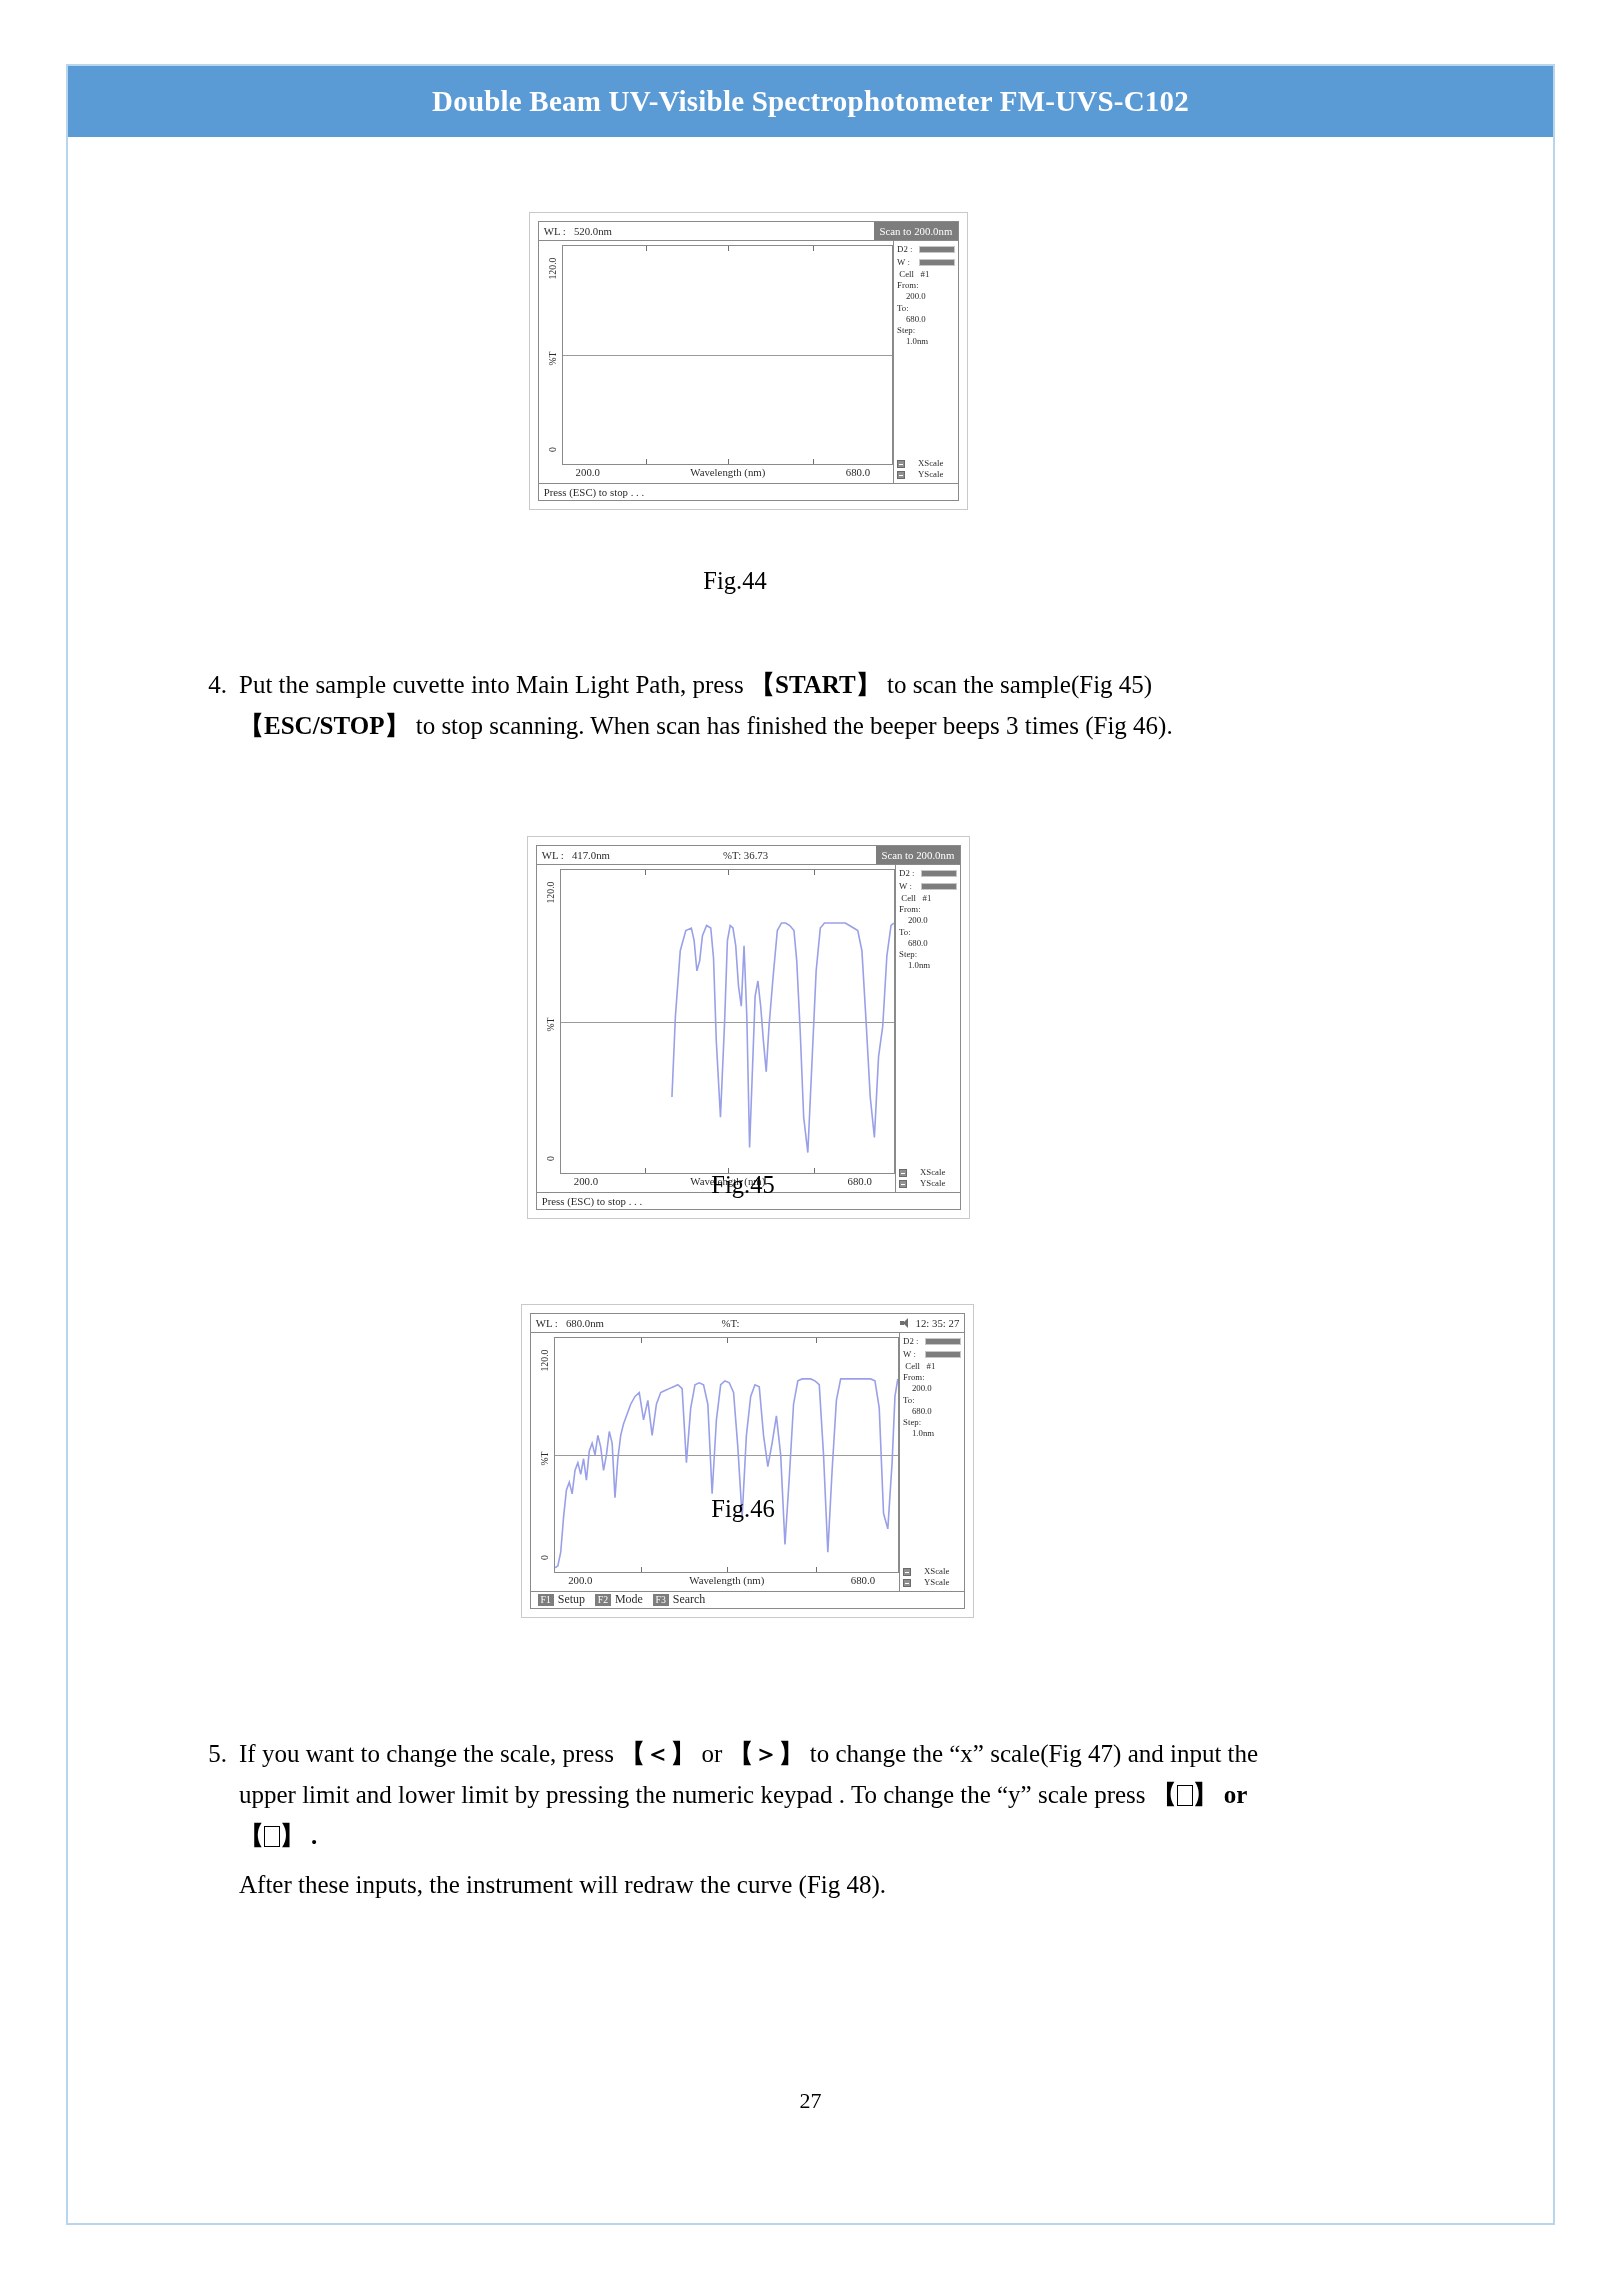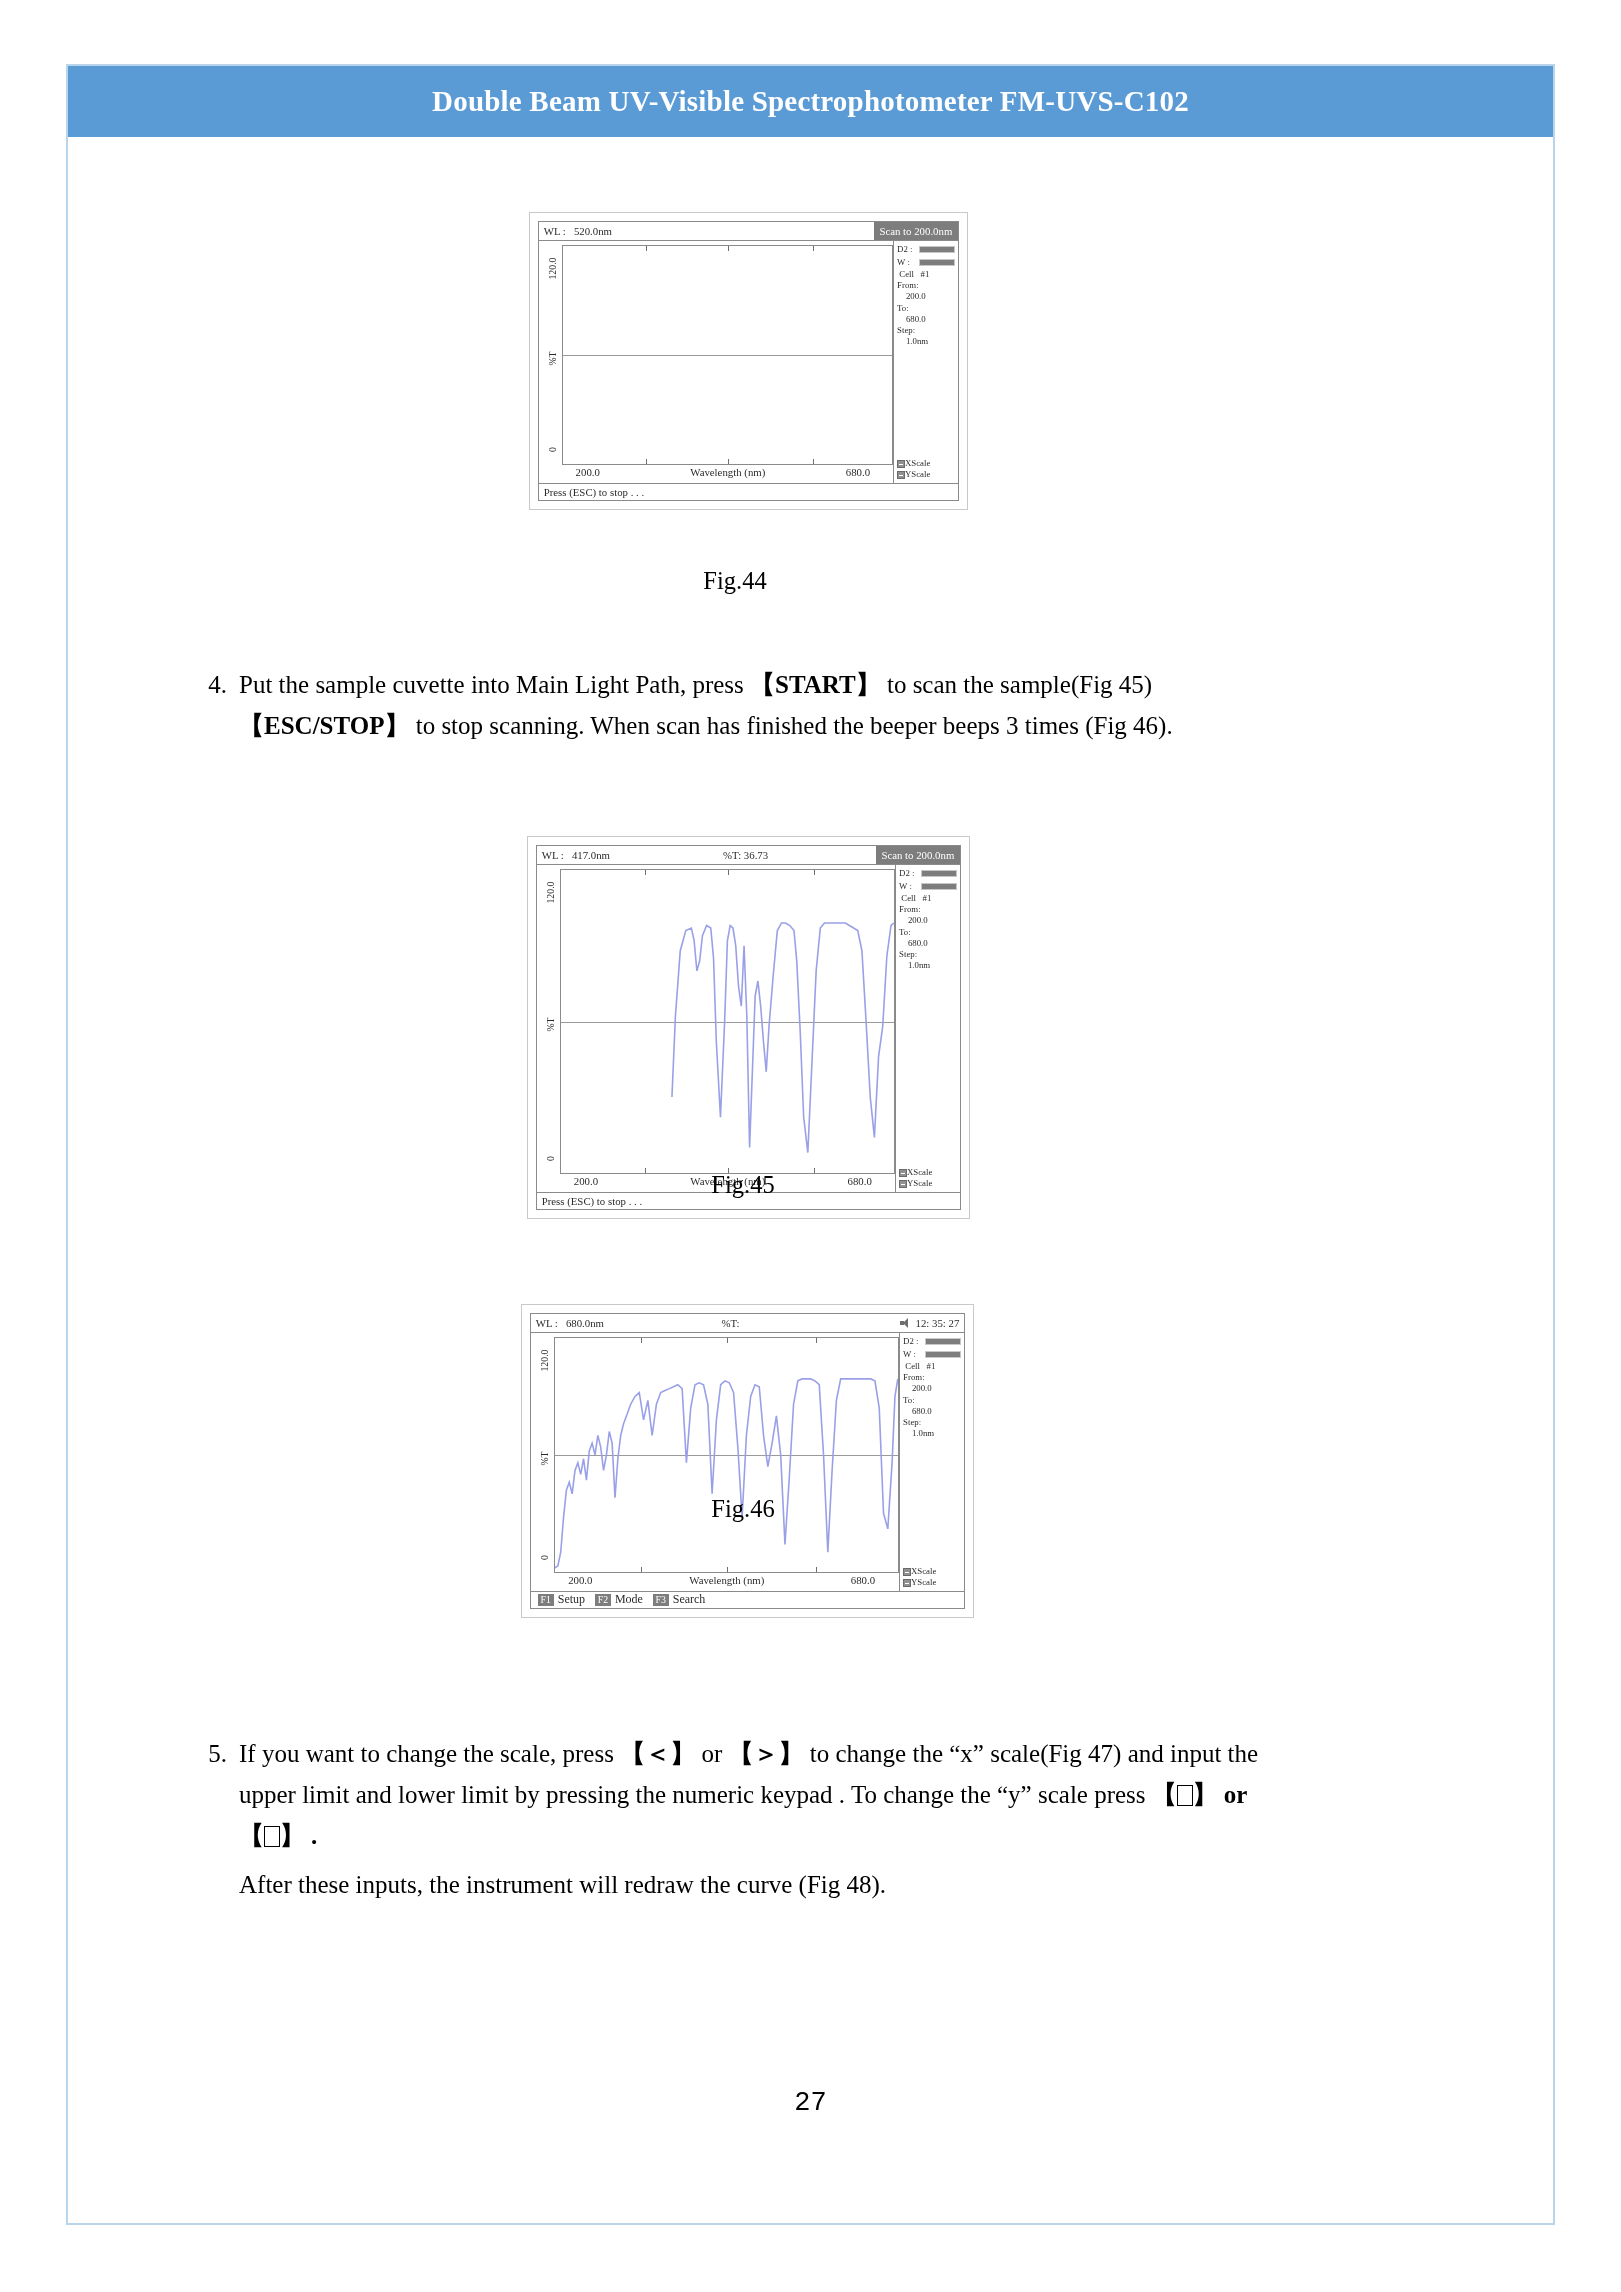--- a/index.html
+++ b/index.html
@@ -234,21 +234,21 @@
     border: 1px solid #c7c7c7;
     box-sizing: border-box;
     margin-right: 2.9px;
   }
   .panel-line { white-space: nowrap; }
   .panel-val { padding-left: 8.8px; white-space: nowrap; }
   .panel-spacer { flex: 1 1 auto; }
   .scale-row {
     display: flex;
     align-items: center;
-    gap: 0;
+    gap: 13px;
     white-space: nowrap;
   }
   .scale-ic {
     width: 7.8px; height: 7.8px;
     background: #909090;
     border: 1px solid #6a6a6a;
     box-sizing: border-box;
     position: relative;
     flex: 0 0 7.8px;
   }
@@ -336,22 +336,22 @@
     position: absolute;
     font-family: "Liberation Serif", serif;
     font-size: 25px;
     line-height: 41px;
     color: #000000;
   }
   .page-num {
     position: absolute;
     width: 100%;
     text-align: center;
-    font-family: Liberation Mono, monospace;
-    font-size: 27px;
+    font-family: Liberation Serif, serif;
+    font-size: 22px;
     color: #000000;
   }
 </style>
 </head>
 <body>
 
 <div class="page-border"></div>
 
 <div class="header-band">
   <div class="header-title">Double Beam UV-Visible Spectrophotometer FM-UVS-C102</div>

